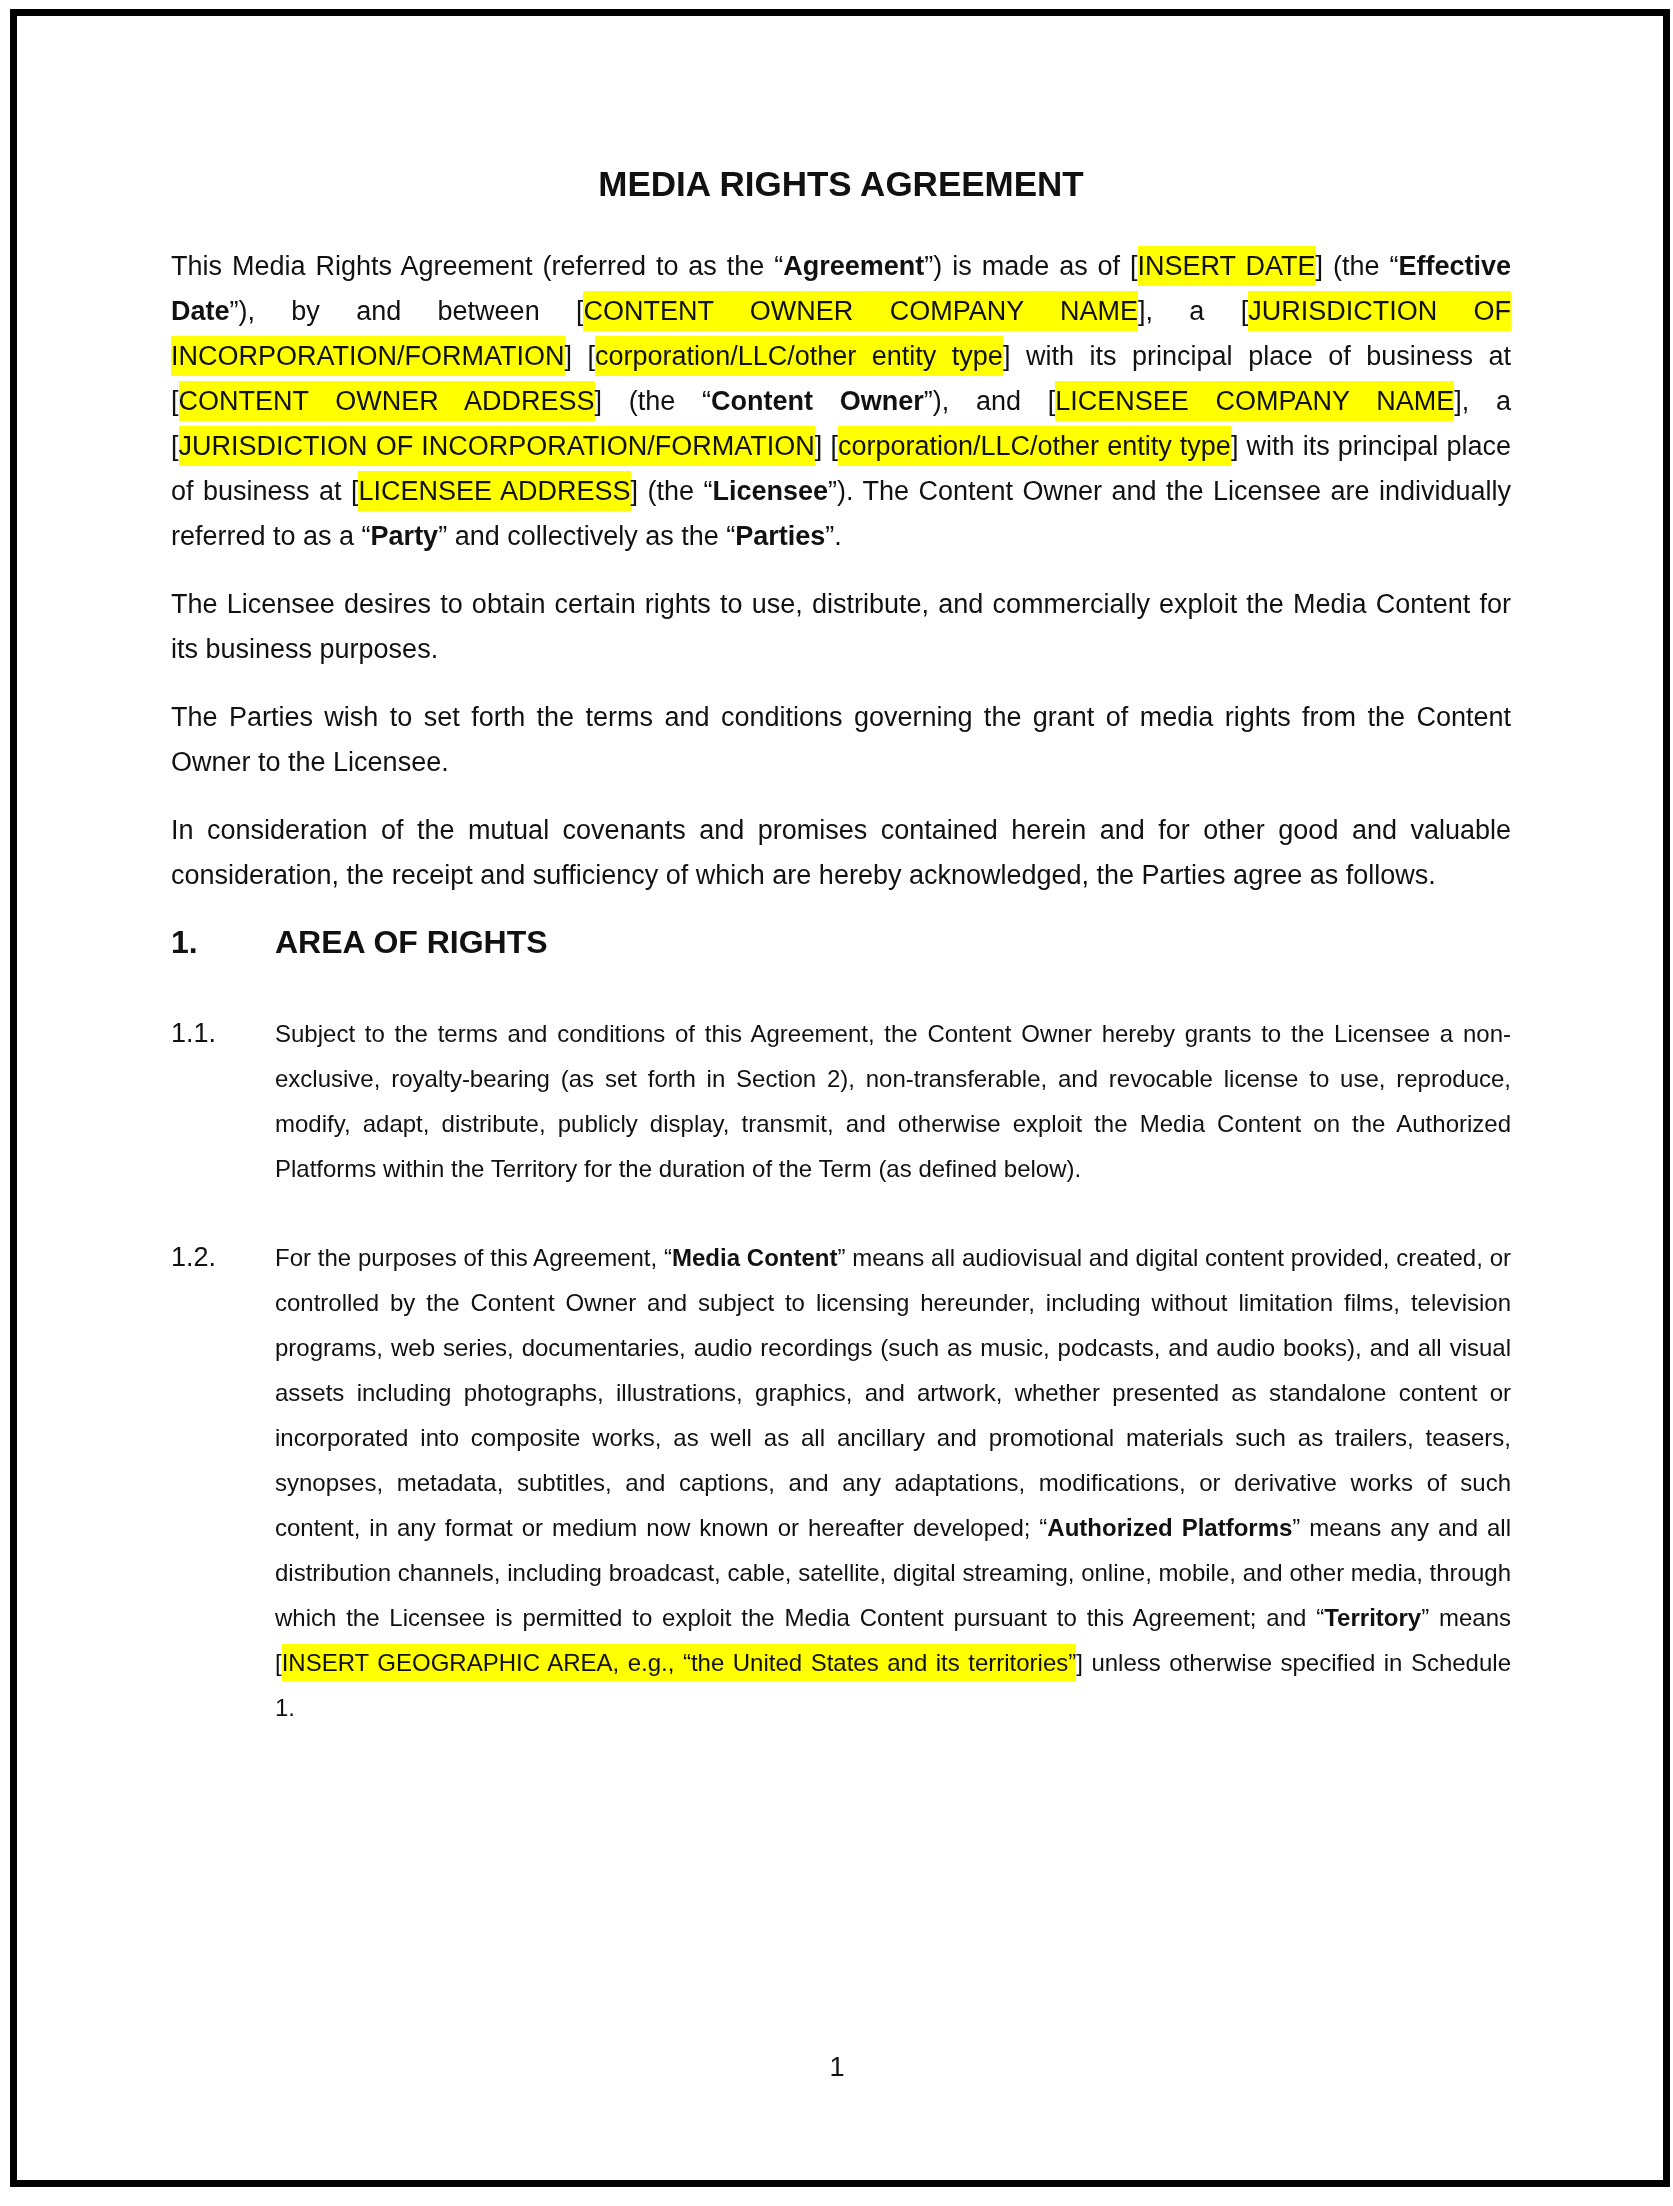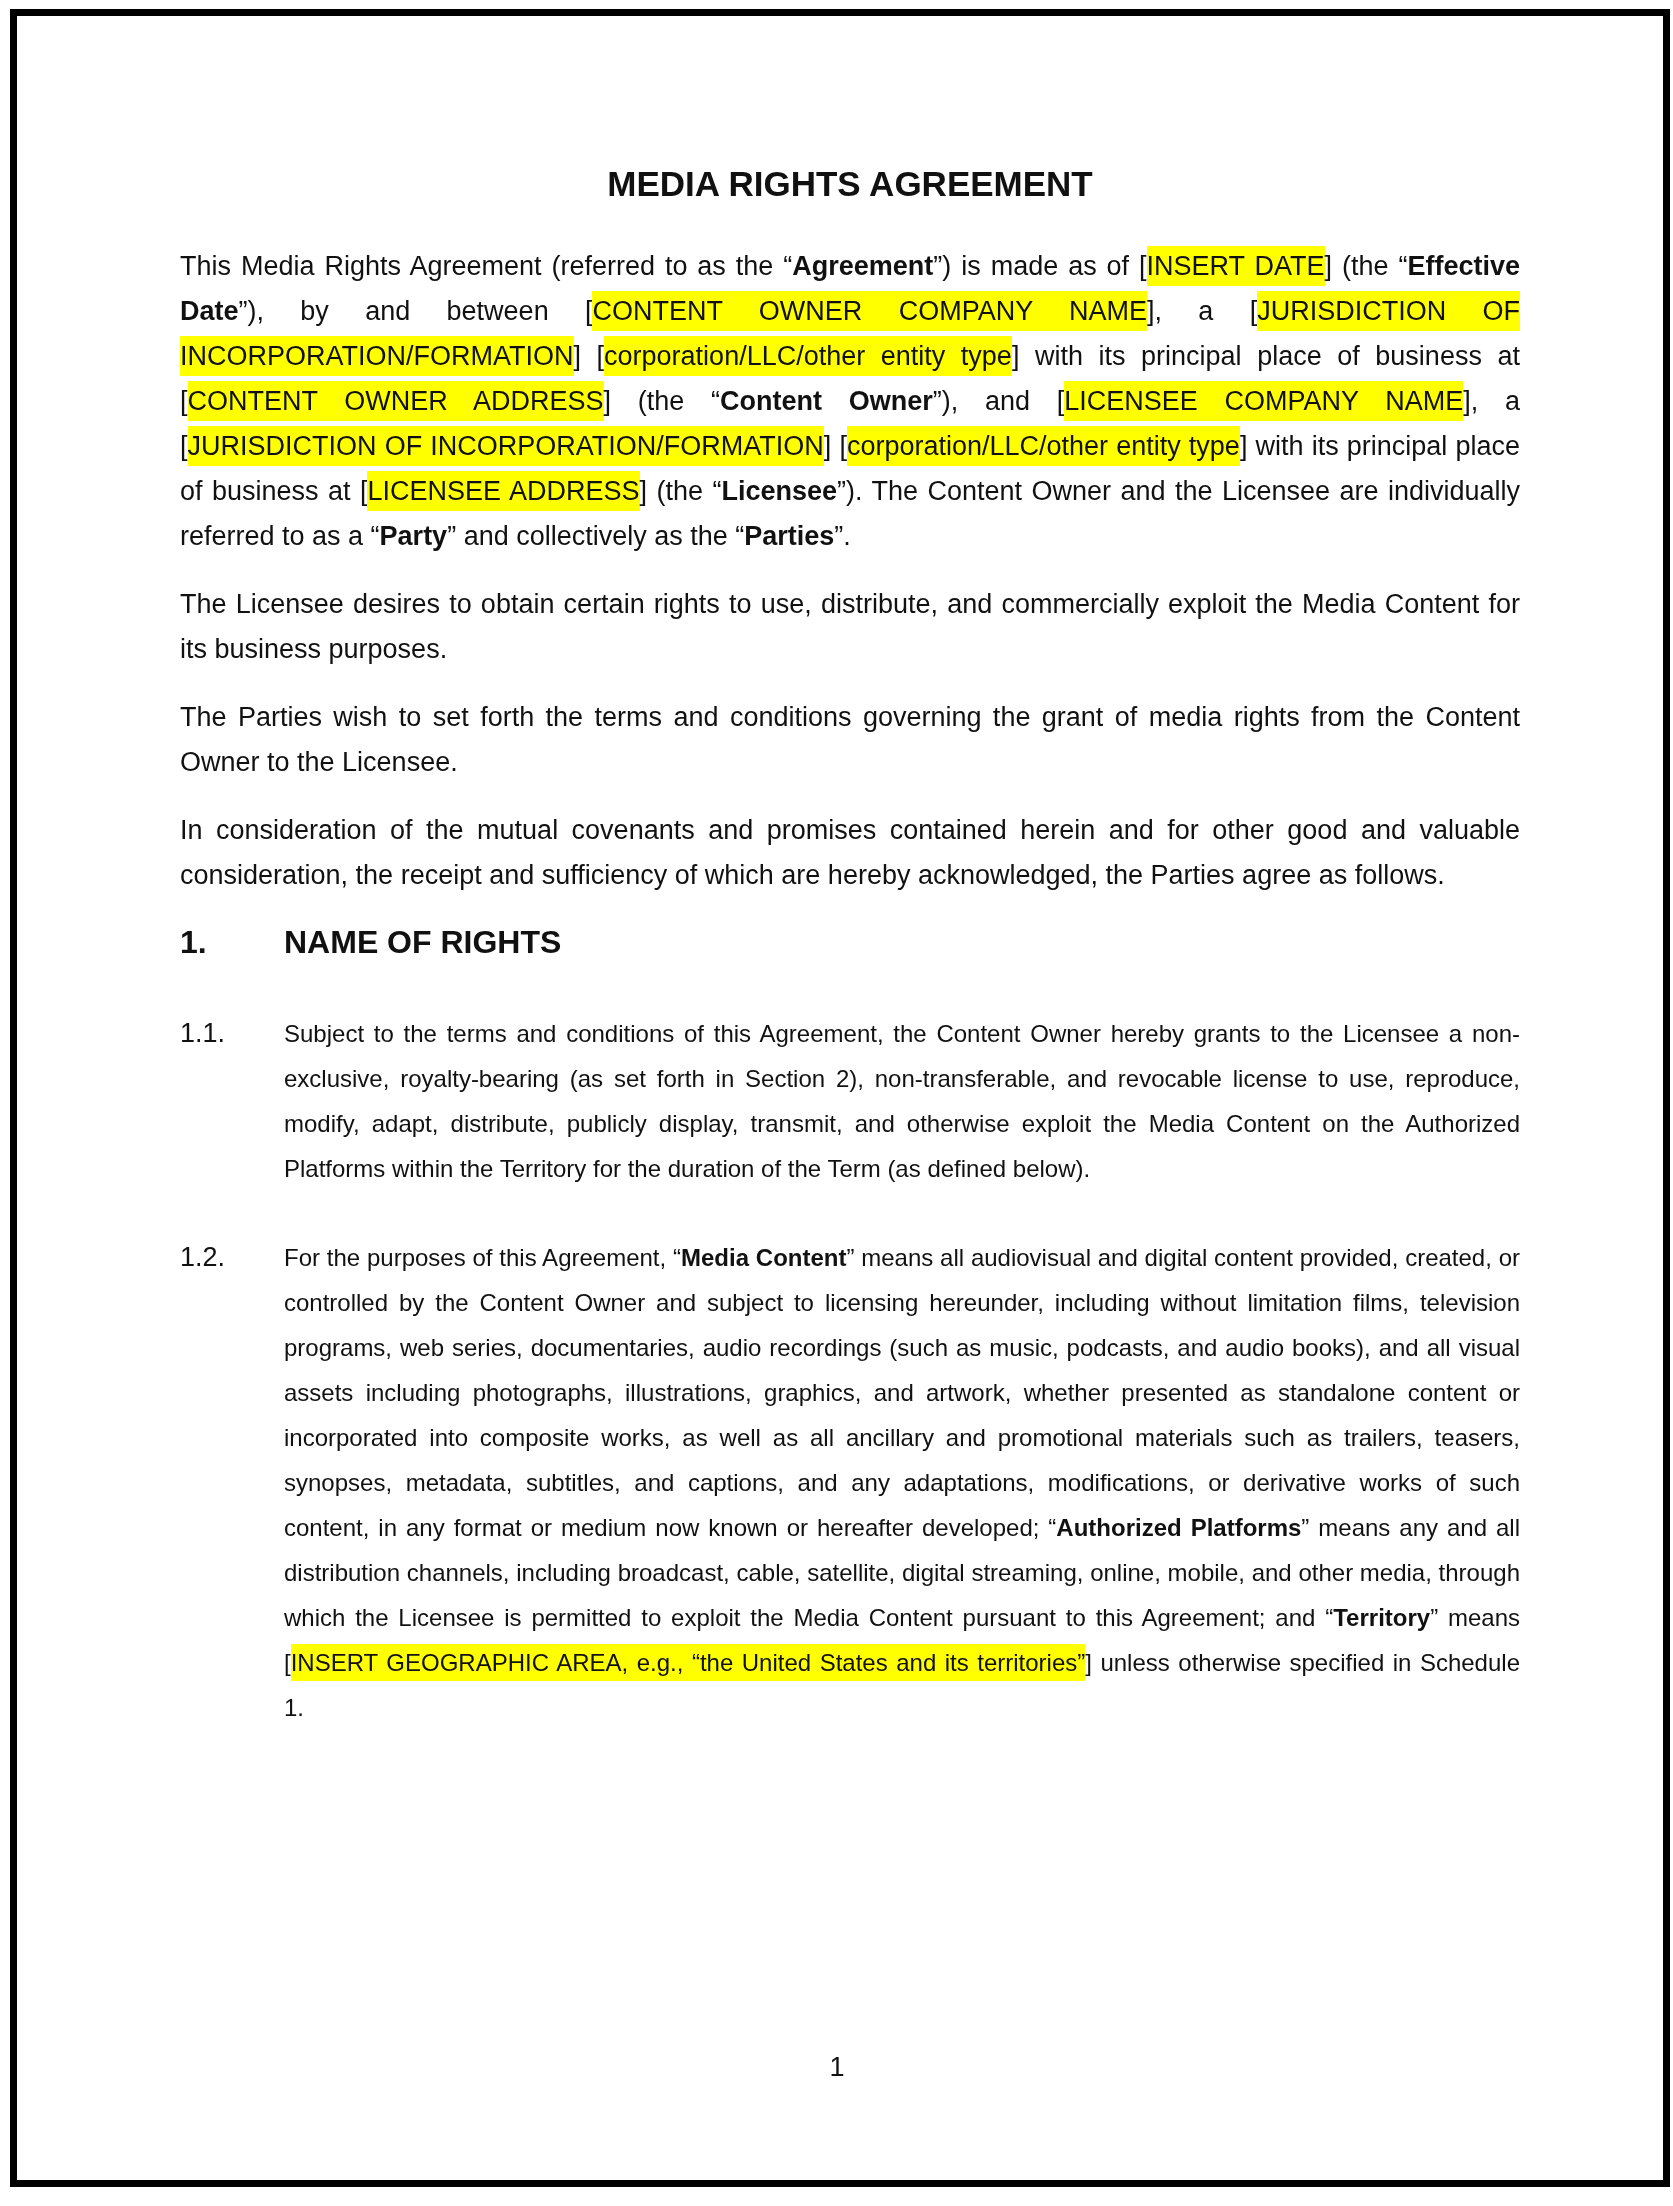--- a/index.html
+++ b/index.html
@@ -11,21 +11,21 @@
     color: #111111;
   }
   .frame {
     position: absolute;
     left: 9.7px; top: 8.8px; right: 4.4px; bottom: 20px;
     border: 7px solid #000000;
     pointer-events: none;
   }
   .content {
     position: absolute;
-    left: 180px; top: 163px;
+    left: 171px; top: 163px;
     width: 1340px;
   }
   .title {
     font-size: 35px;
     font-weight: bold;
     text-align: center;
     margin: 0 0 39px 0;
     line-height: 42px;
     letter-spacing: 0px;
   }
@@ -80,21 +80,21 @@
   <h1 class="title">MEDIA RIGHTS AGREEMENT</h1>
 
   <p class="para"><span>This Media Rights Agreement (referred to as the “</span><span class="bold">Agreement</span><span>”) is made as of [</span><span class="hl">INSERT DATE</span><span>] (the “</span><span class="bold">Effective Date</span><span>”), by and between [</span><span class="hl">CONTENT OWNER COMPANY NAME</span><span>], a [</span><span class="hl">JURISDICTION OF INCORPORATION/FORMATION</span><span>] [</span><span class="hl">corporation/LLC/other entity type</span><span>] with its principal place of business at [</span><span class="hl">CONTENT OWNER ADDRESS</span><span>] (the “</span><span class="bold">Content Owner</span><span>”), and [</span><span class="hl">LICENSEE COMPANY NAME</span><span>], a [</span><span class="hl">JURISDICTION OF INCORPORATION/FORMATION</span><span>] [</span><span class="hl">corporation/LLC/other entity type</span><span>] with its principal place of business at [</span><span class="hl">LICENSEE ADDRESS</span><span>] (the “</span><span class="bold">Licensee</span><span>”). The Content Owner and the Licensee are individually referred to as a “</span><span class="bold">Party</span><span>” and collectively as the “</span><span class="bold">Parties</span><span>”.</span></p>
 
   <p class="para"><span>The Licensee desires to obtain certain rights to use, distribute, and commercially exploit the Media Content for its business purposes.</span></p>
   <p class="para"><span>The Parties wish to set forth the terms and conditions governing the grant of media rights from the Content Owner to the Licensee.</span></p>
   <p class="para"><span>In consideration of the mutual covenants and promises contained herein and for other good and valuable consideration, the receipt and sufficiency of which are hereby acknowledged, the Parties agree as follows.</span></p>
 
   <div class="heading">
     <span class="num">1.</span>
-    <span class="htext">NAME OF RIGHTS</span>
+    <span class="htext">AREA OF RIGHTS</span>
   </div>
 
   <div class="clause">
     <span class="num">1.1.</span>
     <span class="ctext"><span>Subject to the terms and conditions of this Agreement, the Content Owner hereby grants to the Licensee a non-exclusive, royalty-bearing (as set forth in Section 2), non-transferable, and revocable license to use, reproduce, modify, adapt, distribute, publicly display, transmit, and otherwise exploit the Media Content on the Authorized Platforms within the Territory for the duration of the Term (as defined below).</span></span>
   </div>
 
   <div class="clause">
     <span class="num">1.2.</span>
     <span class="ctext"><span>For the purposes of this Agreement, “</span><span class="bold">Media Content</span><span>” means all audiovisual and digital content provided, created, or controlled by the Content Owner and subject to licensing hereunder, including without limitation films, television programs, web series, documentaries, audio recordings (such as music, podcasts, and audio books), and all visual assets including photographs, illustrations, graphics, and artwork, whether presented as standalone content or incorporated into composite works, as well as all ancillary and promotional materials such as trailers, teasers, synopses, metadata, subtitles, and captions, and any adaptations, modifications, or derivative works of such content, in any format or medium now known or hereafter developed; “</span><span class="bold">Authorized Platforms</span><span>” means any and all distribution channels, including broadcast, cable, satellite, digital streaming, online, mobile, and other media, through which the Licensee is permitted to exploit the Media Content pursuant to this Agreement; and “</span><span class="bold">Territory</span><span>” means [</span><span class="hl">INSERT GEOGRAPHIC AREA, e.g., “the United States and its territories”</span><span>] unless otherwise specified in Schedule 1.</span></span>

